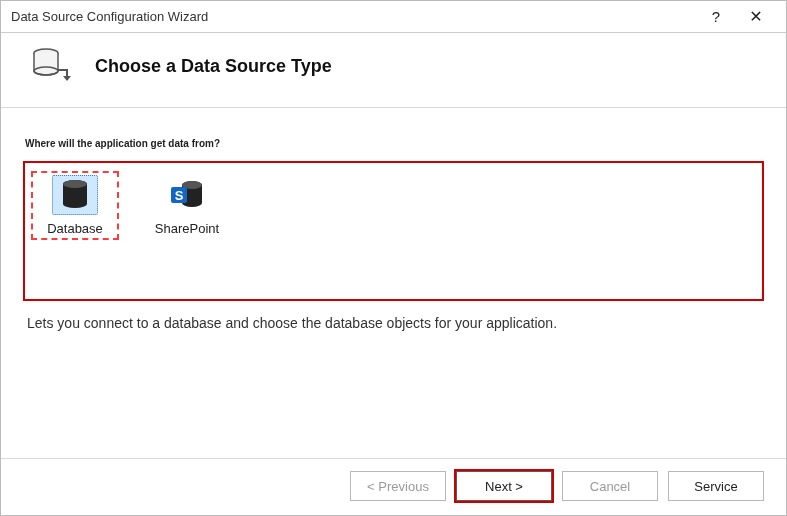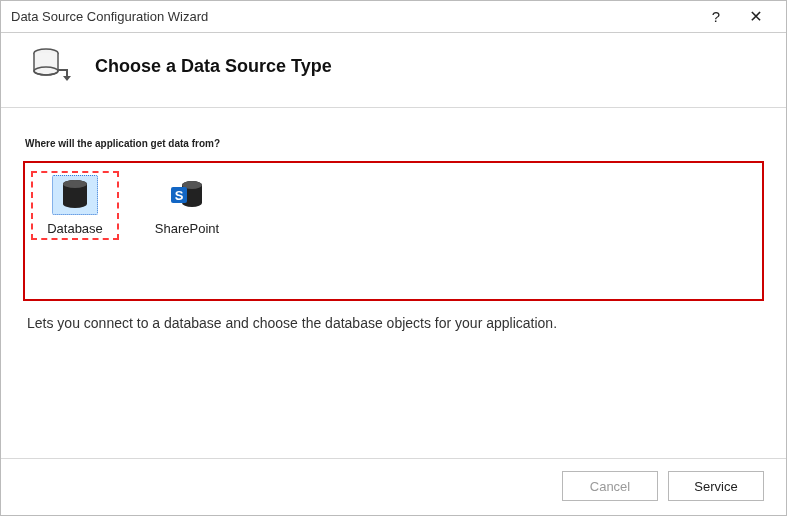--- a/index.html
+++ b/index.html
@@ -211,15 +211,17 @@
         <span>SharePoint</span>
       </div>
 
     </div>
   </div>
 
   <div class="desc">Lets you connect to a database and choose the database objects for your application.</div>
 </div>
 
 <div class="footer">
+  <button class="btn" disabled="">&lt; Previous</button>
+  <button class="btn emph">Next &gt;</button>
   <button class="btn" disabled="">Cancel</button>
   <button class="btn">Service</button>
 </div>
 
 </body></html>

